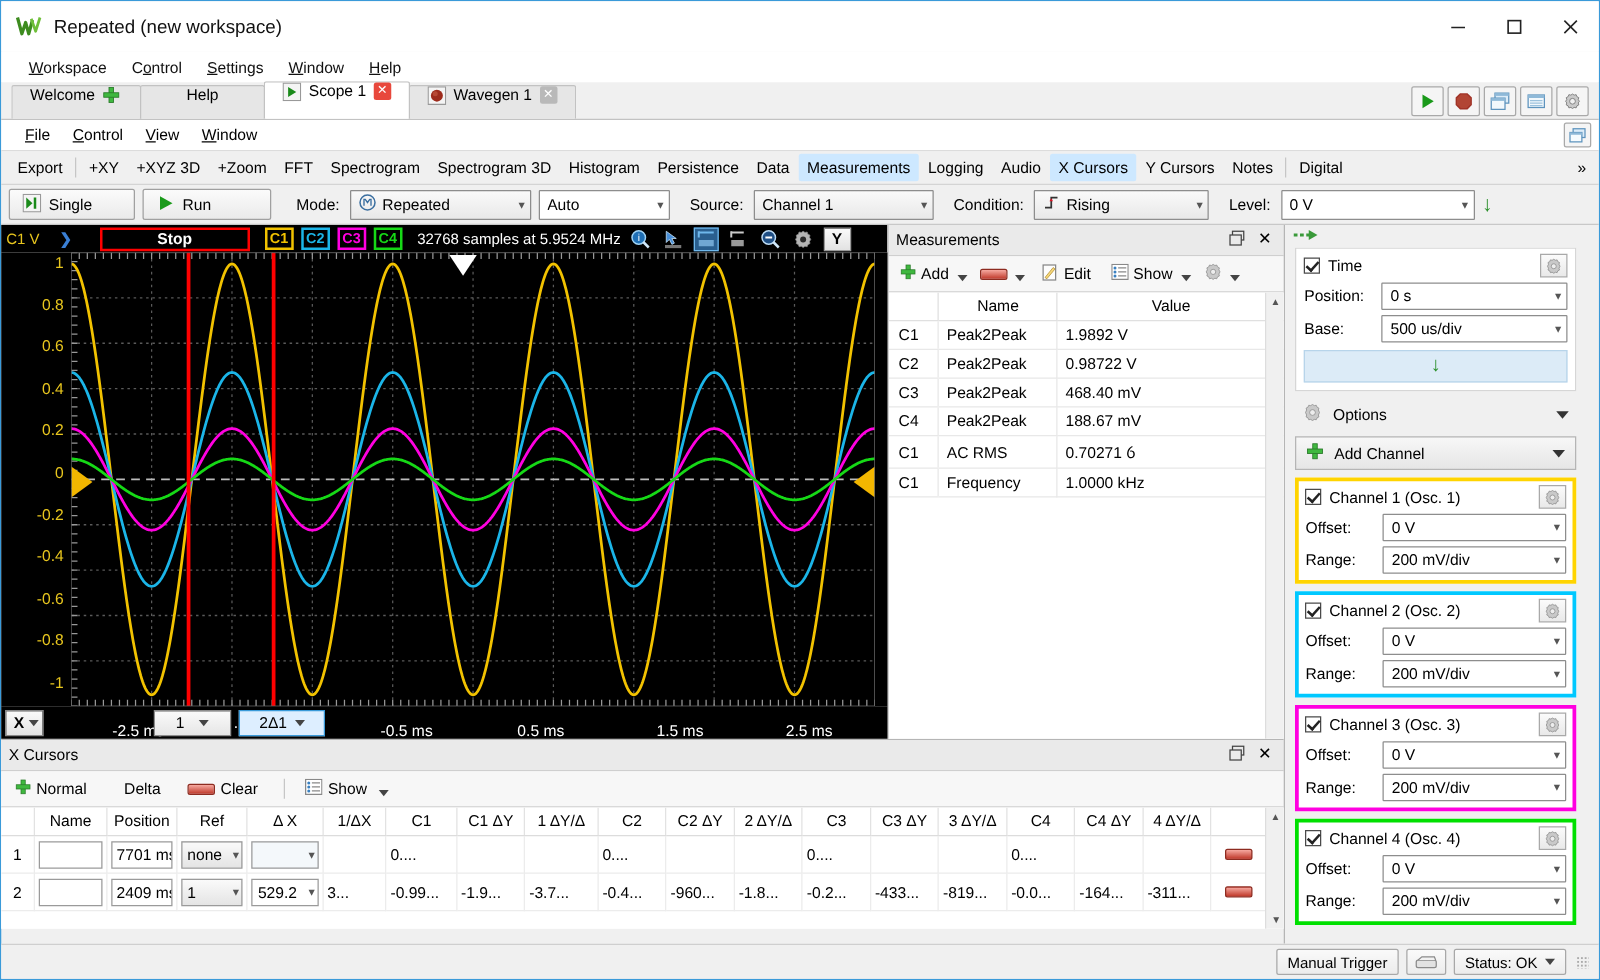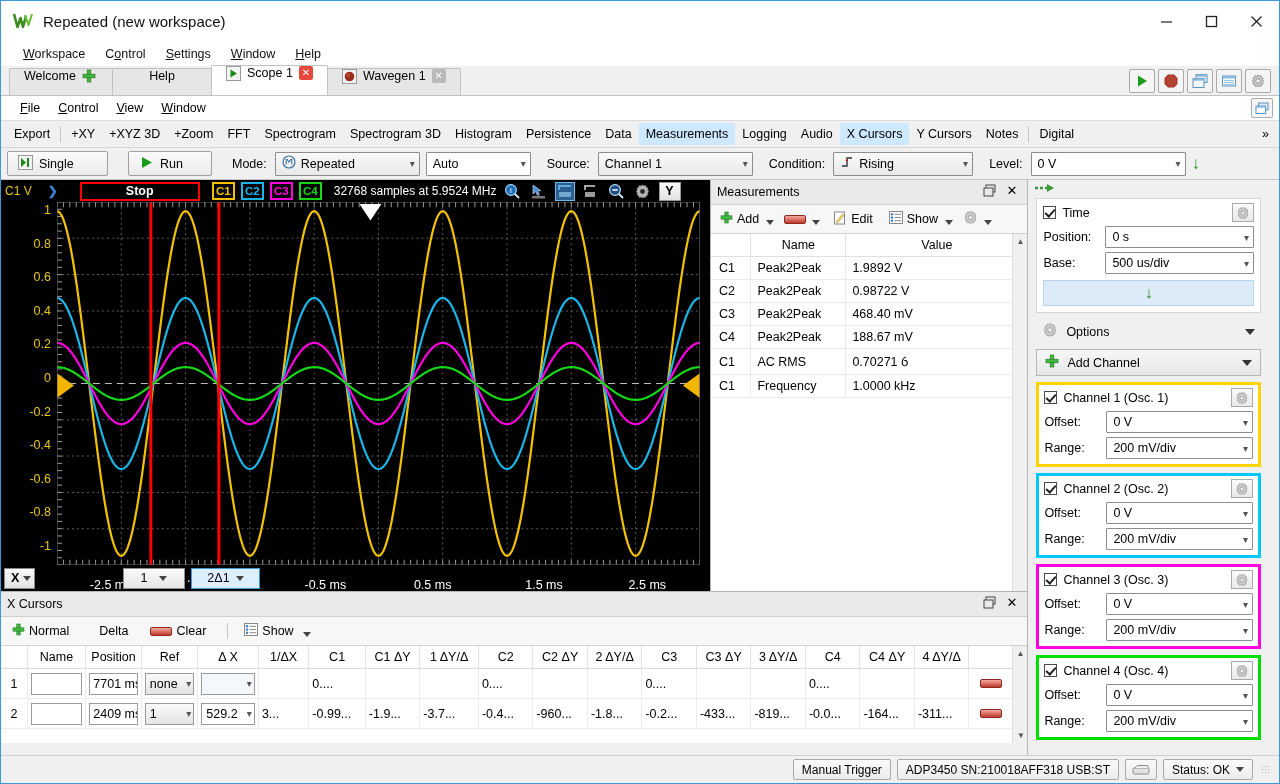--- a/index.html
+++ b/index.html
@@ -333,21 +333,21 @@
     <div class="btn" style="width:101px;">
       <span>
         <svg width="15" height="15" viewBox="0 0 15 15">
             <rect x=".5" y=".5" width="14" height="14" fill="#f4f4f4" stroke="#999"></rect>
             <path d="M3 3 L8 7.5 L3 12 Z" fill="#1a8a1a"></path>
             <rect x="9" y="3" width="2" height="9" fill="#1a8a1a"></rect>
           </svg>
       </span>
       <span>Single</span>
     </div>
-    <div class="btn" style="width:84px;margin-left:14px;">
+    <div class="btn" style="width:103px;">
       <span>
         <svg width="15" height="15" viewBox="0 0 15 15">
             <path d="M3 2 L13 7.5 L3 13 Z" fill="#1a9a1a"></path>
           </svg>
       </span>
       <span>Run</span>
     </div>
     <span class="lbl" style="margin-left:12px;">Mode:</span>
     <div class="combo gray" style="width:145px;">
       <span style="margin-right:5px;">
@@ -357,21 +357,21 @@
           </svg>
       </span>
       <span class="cv">Repeated</span>
       <span class="caretthin">▾</span>
     </div>
     <div class="combo" style="width:105px;">
       <span class="cv">Auto</span>
       <span class="caretthin">▾</span>
     </div>
     <span class="lbl" style="margin-left:8px;">Source:</span>
-    <div class="combo gray" style="width:155px;gap:33px;">
+    <div class="combo gray" style="width:144px;gap:33px;">
       <span class="cv">Channel 1</span>
       <span class="caretthin">▾</span>
     </div>
     <span class="lbl" style="margin-left:8px;">Condition:</span>
     <div class="combo gray" style="width:140px;">
       <span style="margin-right:5px;">
         <svg width="14" height="14" viewBox="0 0 14 14">
             <path d="M2 11 L7 11 L7 3 L12 3" fill="none" stroke="#333" stroke-width="1.4"></path>
             <path d="M7 3.5 L5.6 6 L8.4 6 Z" fill="#d12"></path>
           </svg>
@@ -1243,23 +1243,20 @@
           </div>
       </div>
 
     </div>
   </div>
 
   <div class="status">
     <div class="sbox">
       <span>Manual Trigger</span>
     </div>
-    <div class="sbox">
-      <span>ADP3450 SN:210018AFF318 USB:ST</span>
-    </div>
     <div class="sbox" style="padding:0 6px;">
       <svg width="18" height="12" viewBox="0 0 18 12">
           <rect x="1" y="4" width="16" height="6" rx="1.5" fill="#e2e2e2" stroke="#8a8a8a"></rect>
           <path d="M2.5 4 L5.5 1.5 L15.5 1.5 L16.5 4" fill="#f2f2f2" stroke="#8a8a8a"></path>
         </svg>
     </div>
     <div class="sbox">
       <span>Status: OK</span>
       <span class="caret" style="margin-left:6px;"></span>
     </div>

